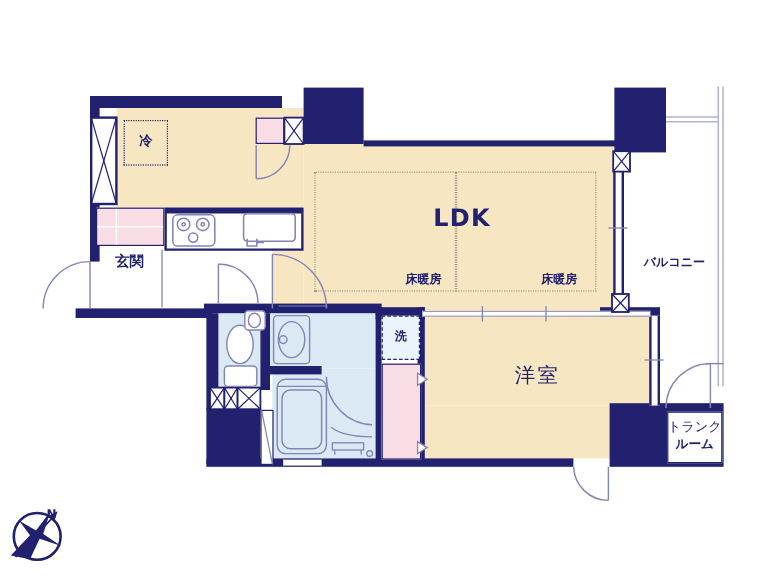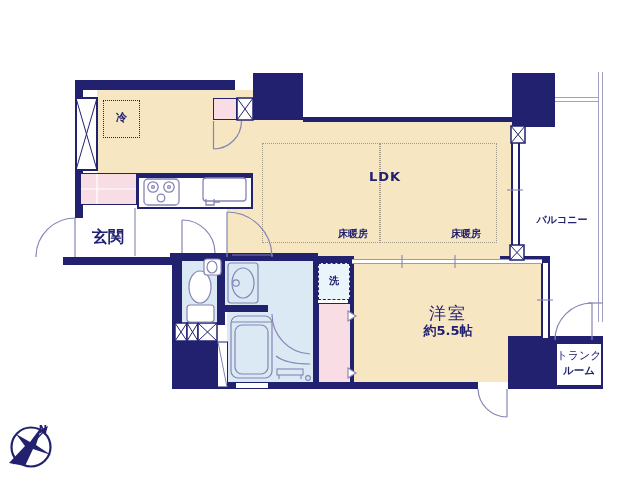--- a/index.html
+++ b/index.html
@@ -201,25 +201,24 @@
 
     <g>
       <circle cx="31" cy="447" r="19.5" stroke="#212170" stroke-width="2.2" fill="none"></circle>
       <line x1="13" y1="464" x2="46" y2="429" stroke="#212170" stroke-width="1.4"></line>
       <path d="M48,426 L40,430 L45,435 Z" fill="#212170"></path>
       <path d="M9,463 L25,446 L16,434 L30,442 L42,426 L36,445 L51,455 L33,449 L25,466 Z" fill="#212170"></path>
     </g>
   </svg>
 
   <div class="lbl" style="left:103px;top:112px;width:37px;font-size:11px;font-weight:600;">冷</div>
-  <div class="lbl" style="left:86px;top:228px;width:44px;font-size:16px;font-weight:600;">玄関</div>
-  <div class="lbl" style="left:335px;top:170px;width:100px;font-size:13px;font-weight:600;letter-spacing:1px;">LDK</div>
+  <div class="lbl" style="left:86px;top:212px;width:44px;font-size:12px;font-weight:600;">玄関</div>
+  <div class="lbl" style="left:335px;top:170px;width:100px;font-size:20px;font-weight:600;letter-spacing:1px;">LDK</div>
   <div class="lbl" style="left:327px;top:228px;width:52px;font-size:10px;font-weight:600;">床暖房</div>
   <div class="lbl" style="left:440px;top:228px;width:52px;font-size:10px;font-weight:600;">床暖房</div>
   <div class="lbl" style="left:318px;top:275px;width:32px;font-size:10px;font-weight:600;">洗</div>
   <div class="lbl" style="left:398px;top:304px;width:100px;font-size:17px;font-weight:400;letter-spacing:2px;">洋室</div>
-  <div class="lbl" style="left:403px;top:324px;width:90px;font-size:13px;font-weight:600;">約5.5帖</div>
   <div class="lbl" style="left:526px;top:214px;width:72px;font-size:10px;font-weight:600;">バルコニー</div>
   <div class="lbl" style="left:556px;top:350px;width:46px;font-size:11px;font-weight:400;">トランク</div>
   <div class="lbl" style="left:556px;top:364px;width:46px;font-size:10.5px;font-weight:600;">ルーム</div>
   <div class="lbl" style="left:36px;top:424px;width:14px;font-size:10px;font-weight:600;">N</div>
 
 </div>
 
 </body></html>

